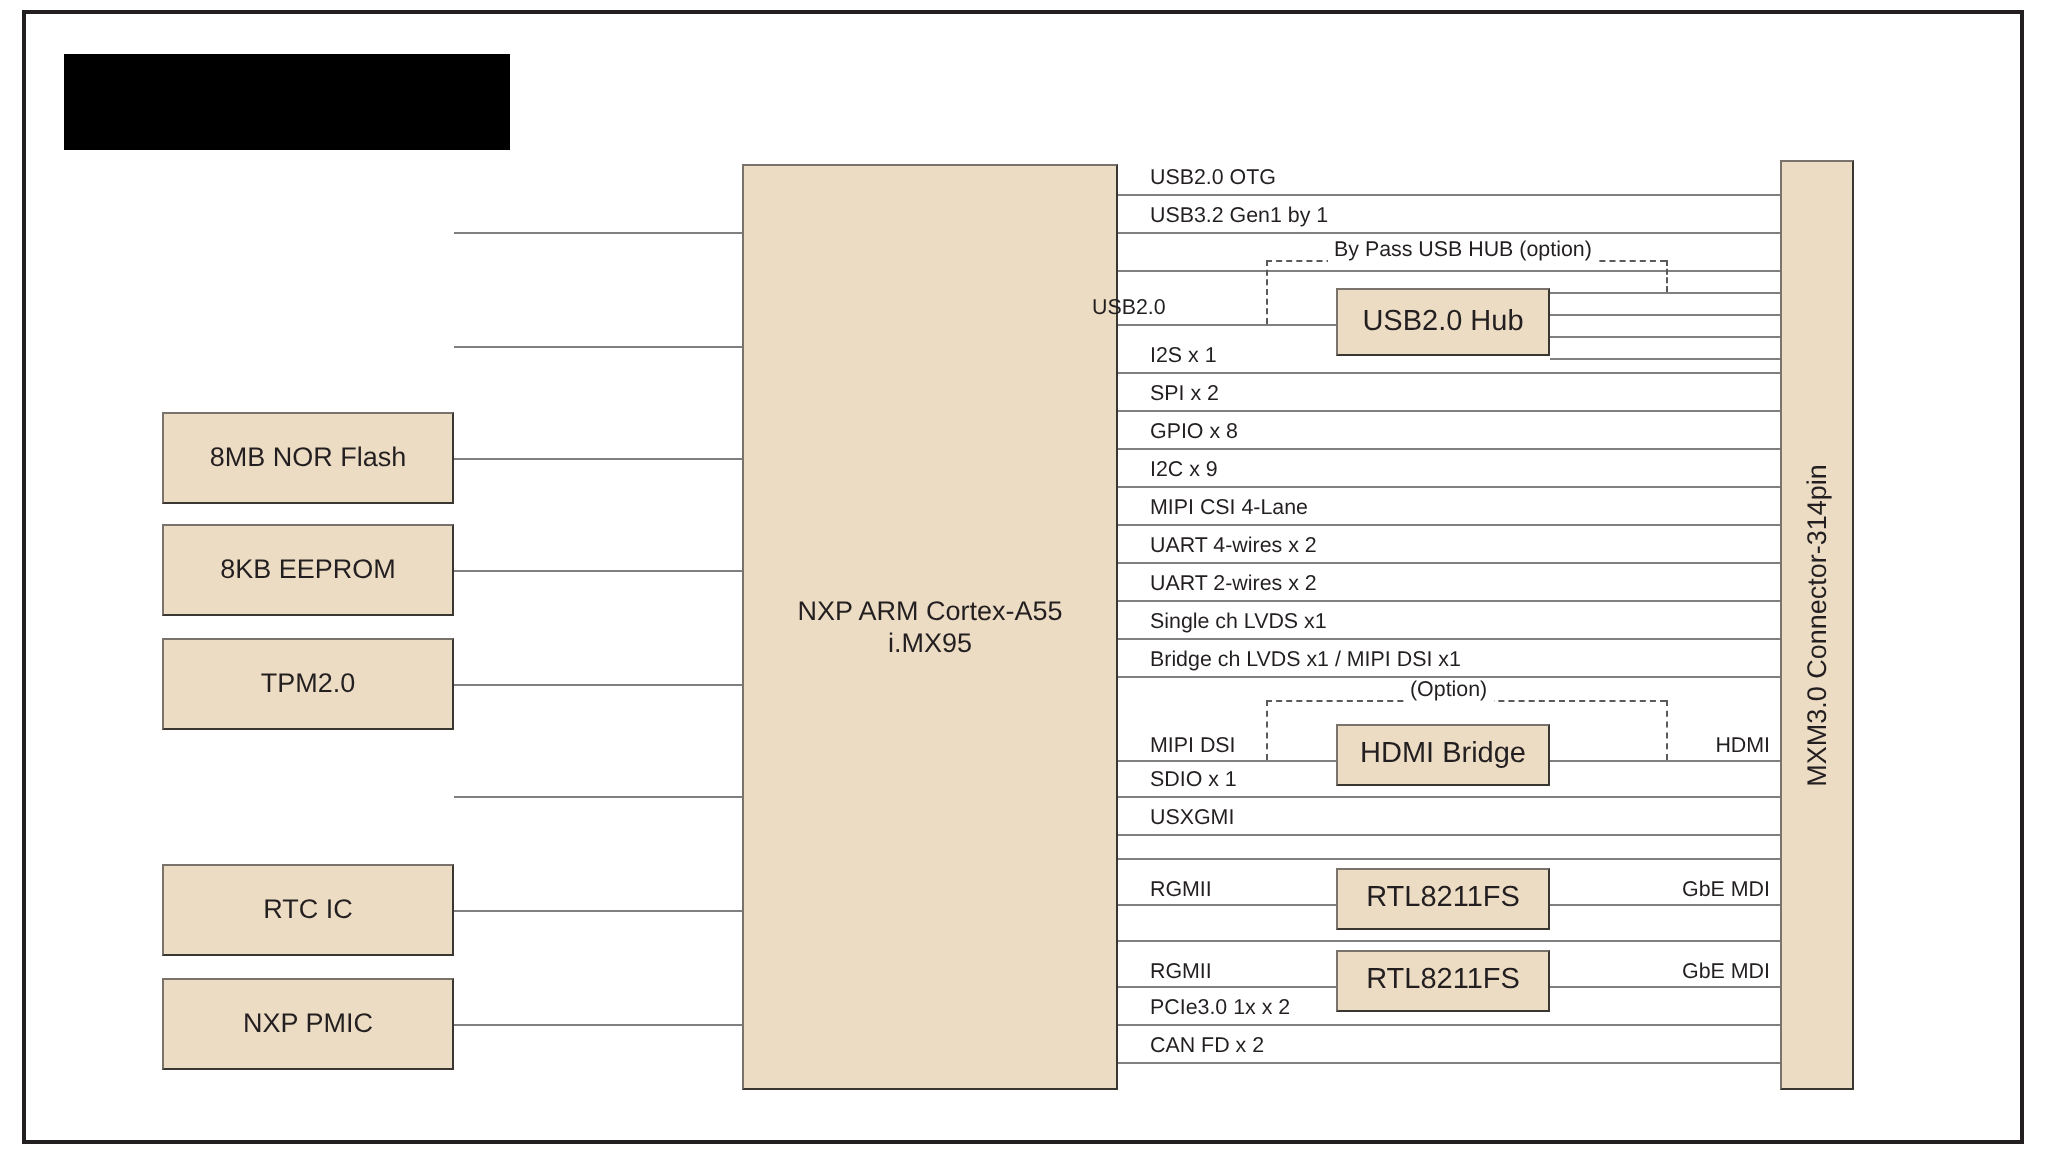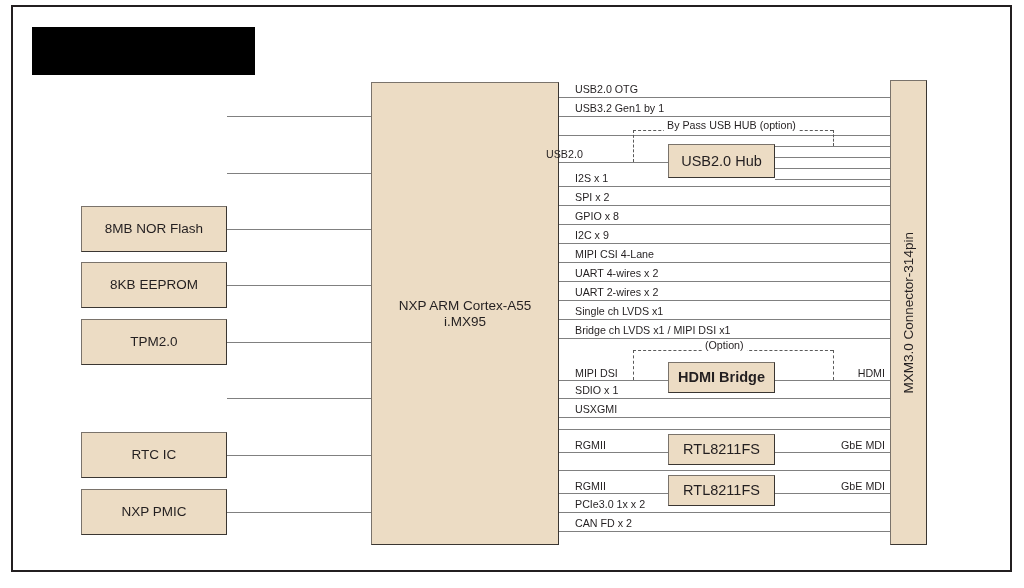--- a/index.html
+++ b/index.html
@@ -70,21 +70,21 @@
     display: inline-block;
   }
 
   .mid-box {
     left: 668px;
     width: 107px;
     font-size: 14.5px;
     z-index: 6;
   }
   .hub     { top: 144px; height: 34px; }
-  .hdmibr  { top: 362px; height: 31px; font-weight: bold; }
+  .hdmibr  { top: 362px; height: 31px; }
   .phy1    { top: 434px; height: 31px; }
   .phy2    { top: 475px; height: 31px; }
 
   
   .hline {
     position: absolute;
     height: 0;
     border-top: 1.6px solid #808080;
     z-index: 2;
   }

